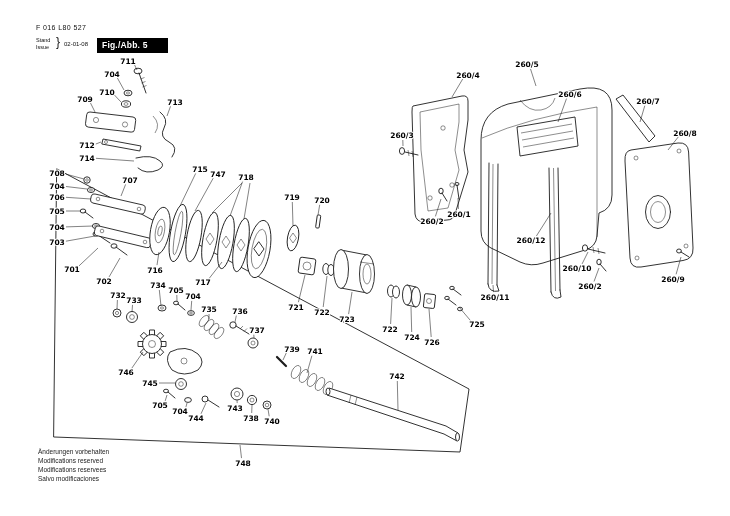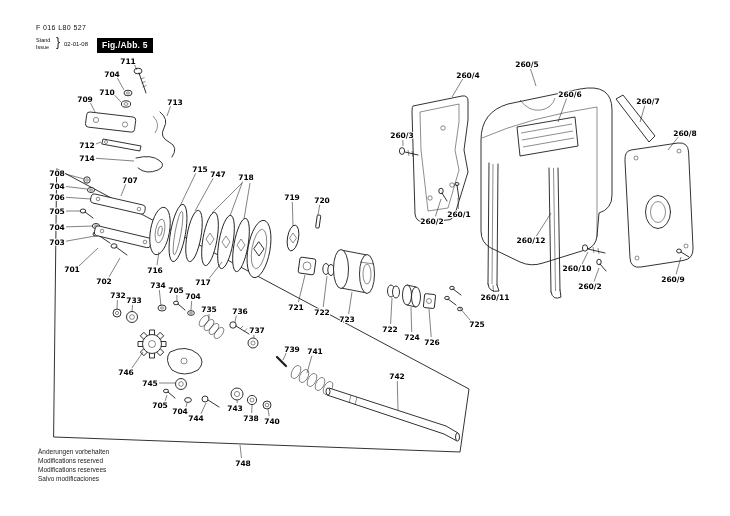--- a/index.html
+++ b/index.html
@@ -4,21 +4,21 @@
 <style>
   *{margin:0;padding:0;box-sizing:border-box}
   html,body{width:730px;height:516px;background:#fff;overflow:hidden}
   body{position:relative;font-family:"Liberation Sans",sans-serif;color:#111}
   .page{position:absolute;inset:0;background:#fff}
   .hdr-part{position:absolute;left:36px;top:24px;font-size:7px;letter-spacing:.4px}
   .hdr-stand{position:absolute;left:36px;top:37px;font-size:5.5px;line-height:7px}
   .hdr-brace{position:absolute;left:56px;top:35px;font-size:12px;font-weight:400}
   .hdr-date{position:absolute;left:64px;top:41px;font-size:6px}
   .fig-badge{position:absolute;left:97px;top:38px;background:#000;color:#fff;
-             font-size:8.5px;font-weight:bold;padding:2px 5px 3px 5px;letter-spacing:.2px}
+             font-size:8.5px;font-weight:bold;padding:2px 20px 3px 5px;letter-spacing:.2px}
   .footer{position:absolute;left:38px;top:447px;font-size:6.5px;line-height:9px;color:#222}
   svg.diagram{position:absolute;left:0;top:0}
   .ln{stroke:#1c1c1c;stroke-width:.9;fill:none;stroke-linejoin:round;stroke-linecap:round}
   .fw{stroke:#1c1c1c;stroke-width:.9;fill:#fff;stroke-linejoin:round}
   .thin{stroke:#1c1c1c;stroke-width:.5;fill:none}
   .leader{stroke:#1c1c1c;stroke-width:.55}
   .part-label{font-family:"DejaVu Sans",sans-serif;font-size:7.5px;font-weight:bold;fill:#000;
               text-anchor:middle;paint-order:stroke;stroke:#fff;stroke-width:2px}
 </style>
 </head>

